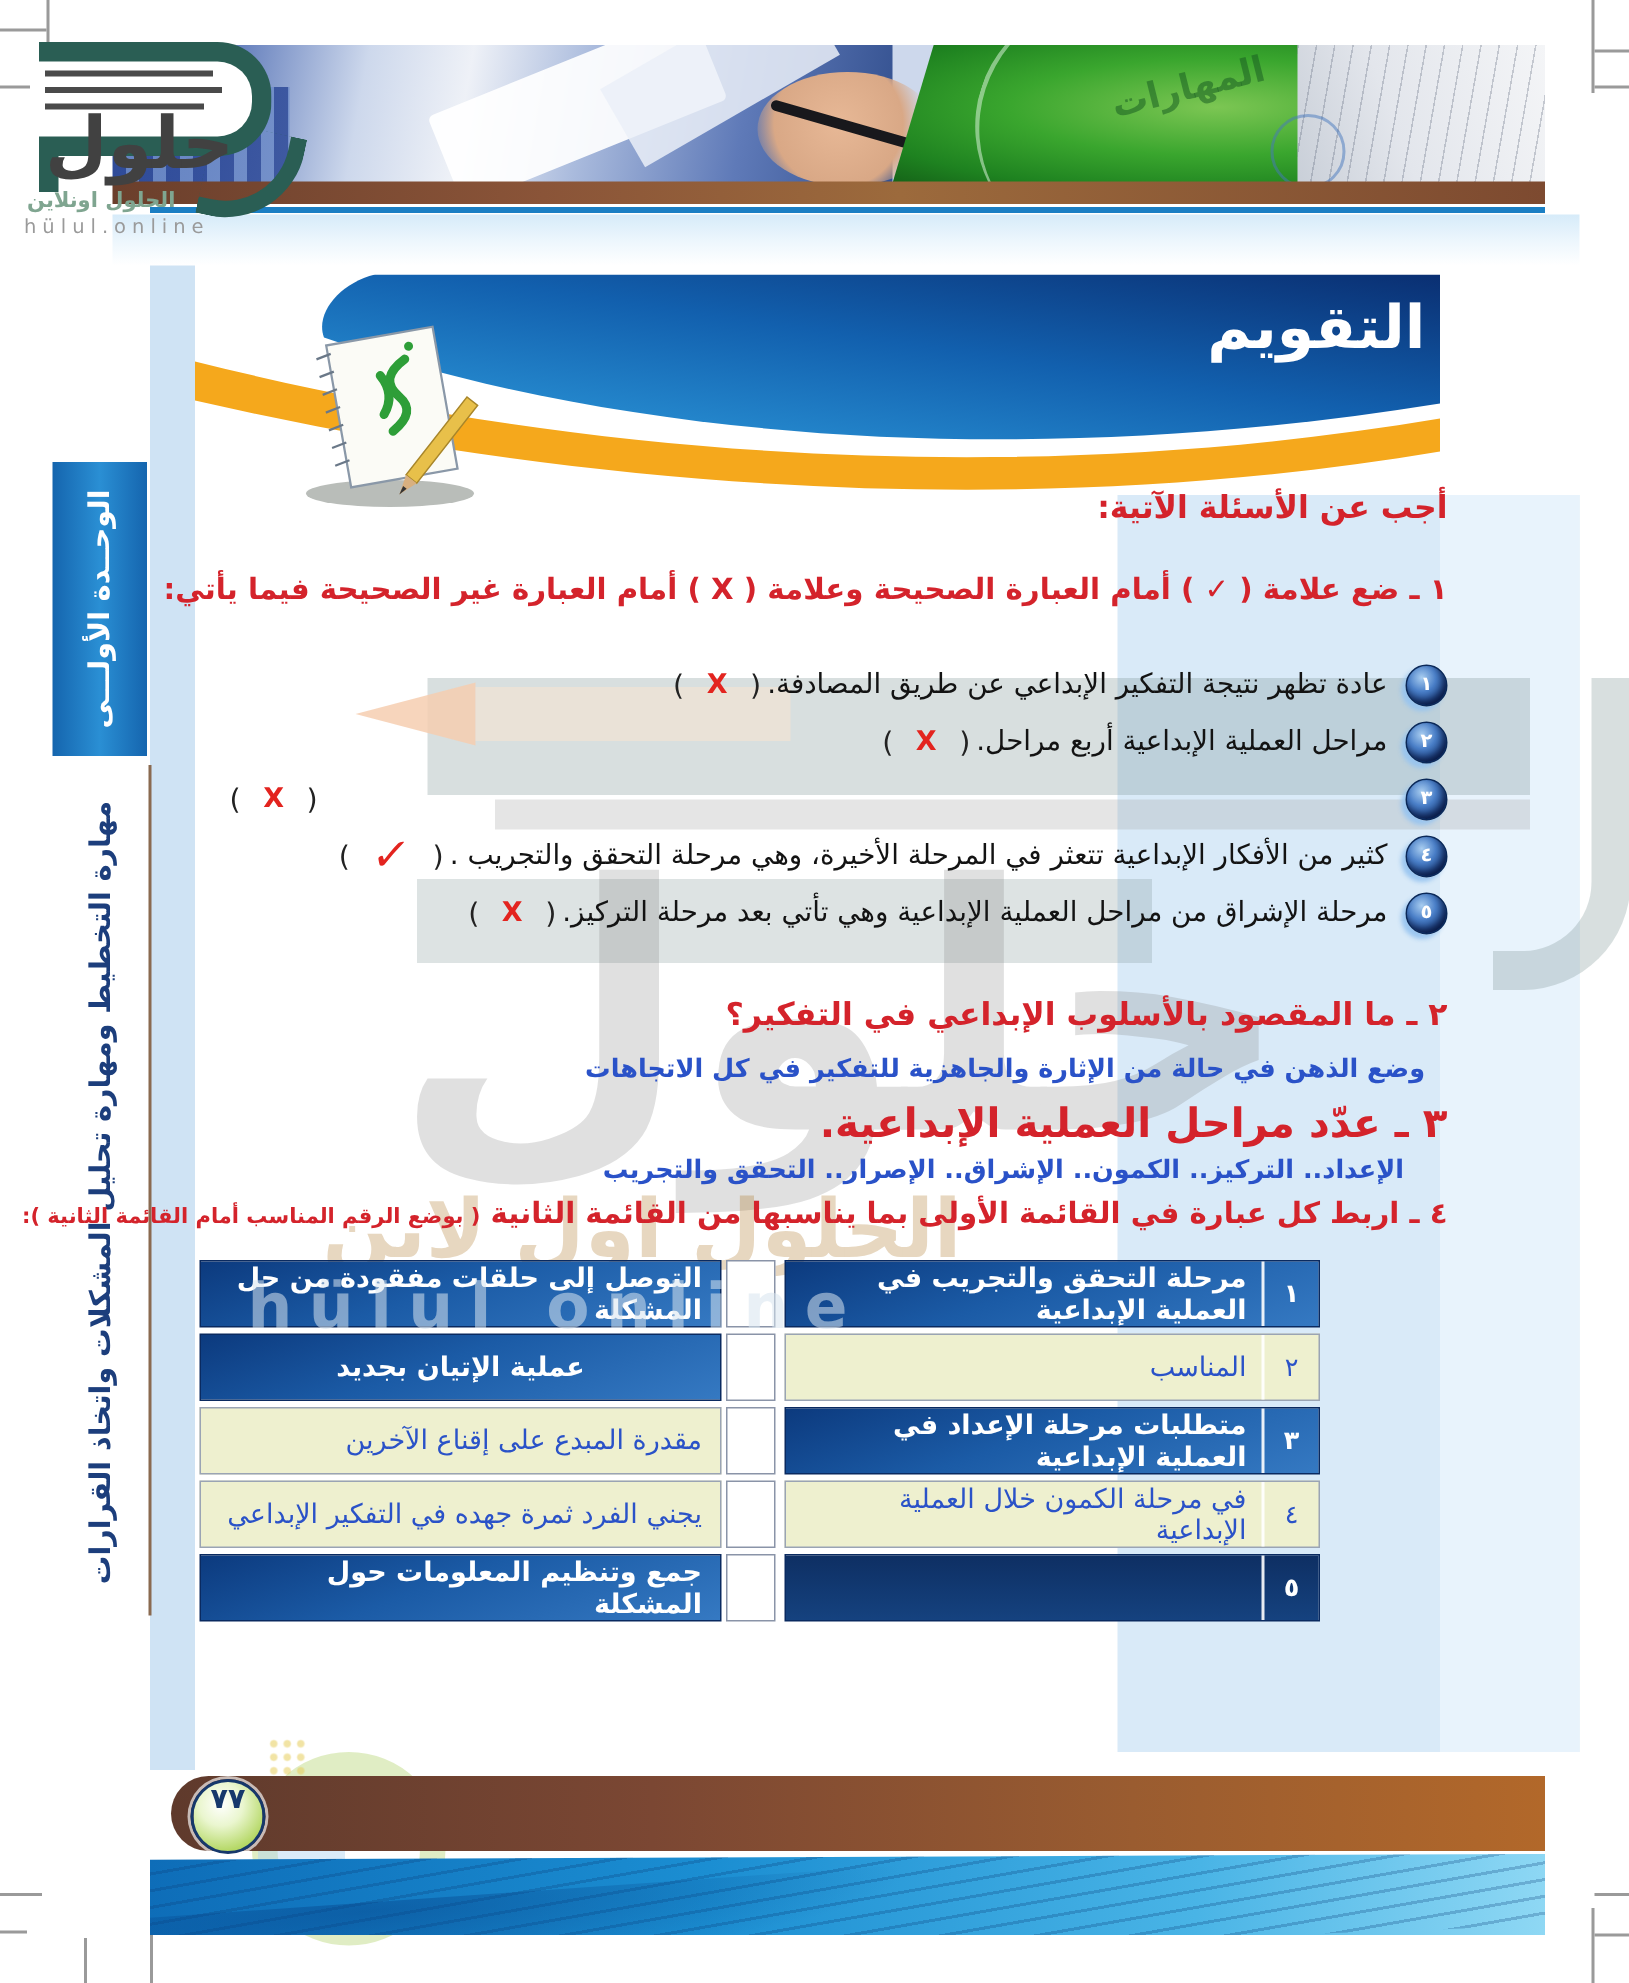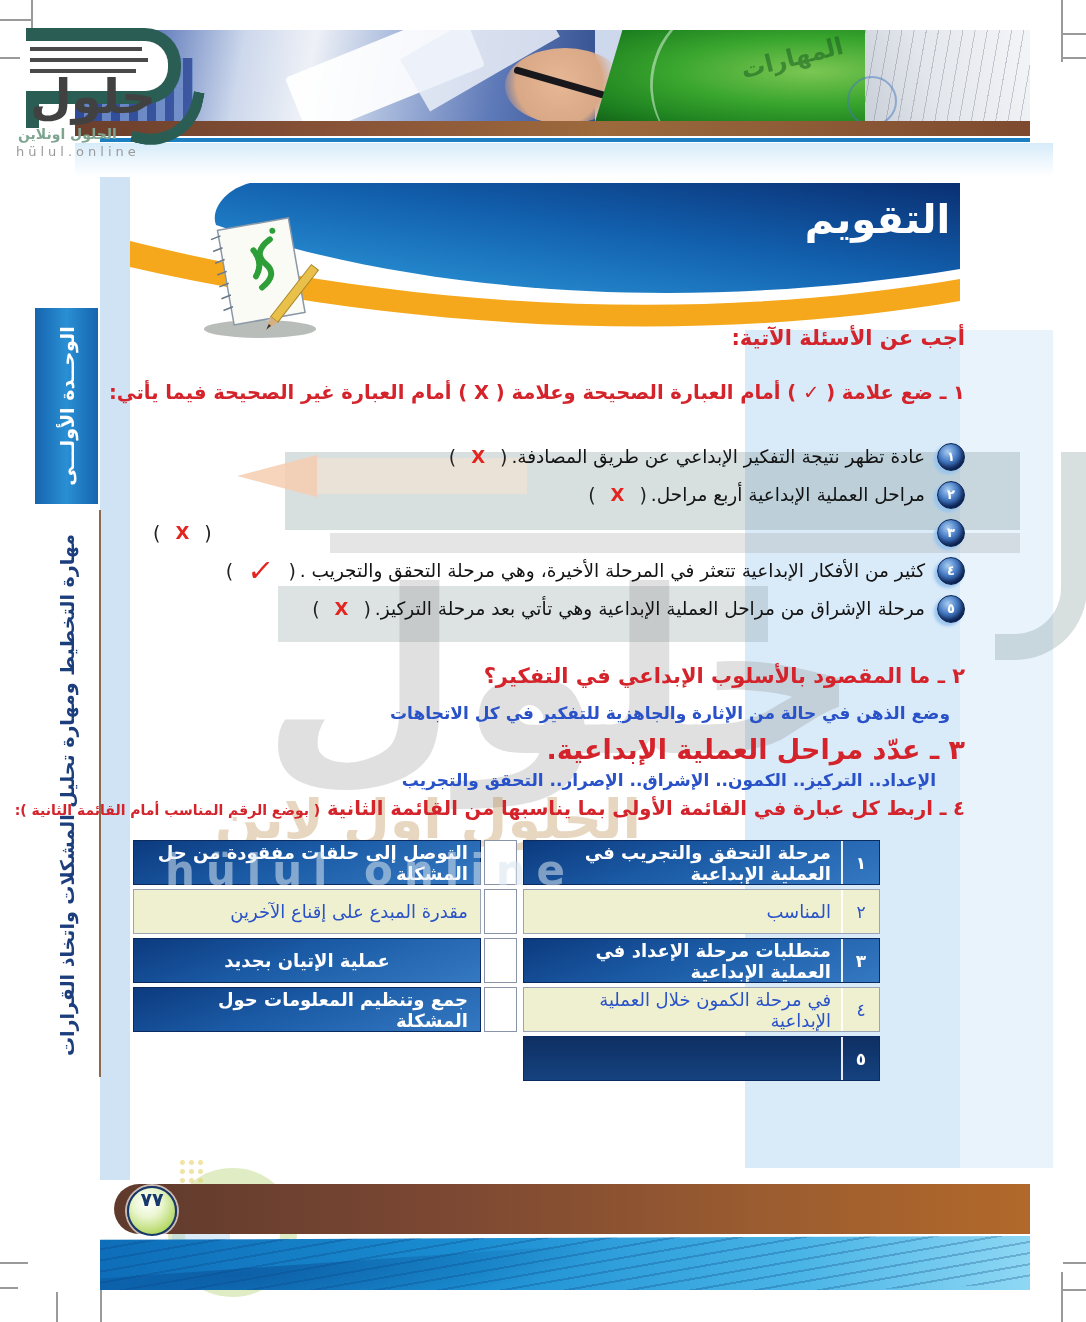--- a/index.html
+++ b/index.html
@@ -350,25 +350,29 @@
     </div>
   </div>
 
   <div class="tbl tbl-second">
     <div class="trow2">
       <div class="cell-box"></div>
       <div class="cell-text2 row-blue c-center">التوصل إلى حلقات مفقودة من حل المشكلة</div>
     </div>
     <div class="trow2">
       <div class="cell-box"></div>
+      <div class="cell-text2 row-blue c-center">عملية الإتيان بجديد</div>
+    </div>
+    <div class="trow2">
+      <div class="cell-box"></div>
       <div class="cell-text2 row-cream c-start">مقدرة المبدع على إقناع الآخرين</div>
     </div>
     <div class="trow2">
       <div class="cell-box"></div>
-      <div class="cell-text2 row-blue c-center">عملية الإتيان بجديد</div>
+      <div class="cell-text2 row-cream c-start">يجني الفرد ثمرة جهده في التفكير الإبداعي</div>
     </div>
     <div class="trow2">
       <div class="cell-box"></div>
       <div class="cell-text2 row-blue c-center">جمع وتنظيم المعلومات حول المشكلة</div>
     </div>
   </div>
 
   <div class="abs f-ghost-ring"></div>
   <div class="abs f-ghost-sq"></div>
   <div class="abs f-ghost-dots"></div>

